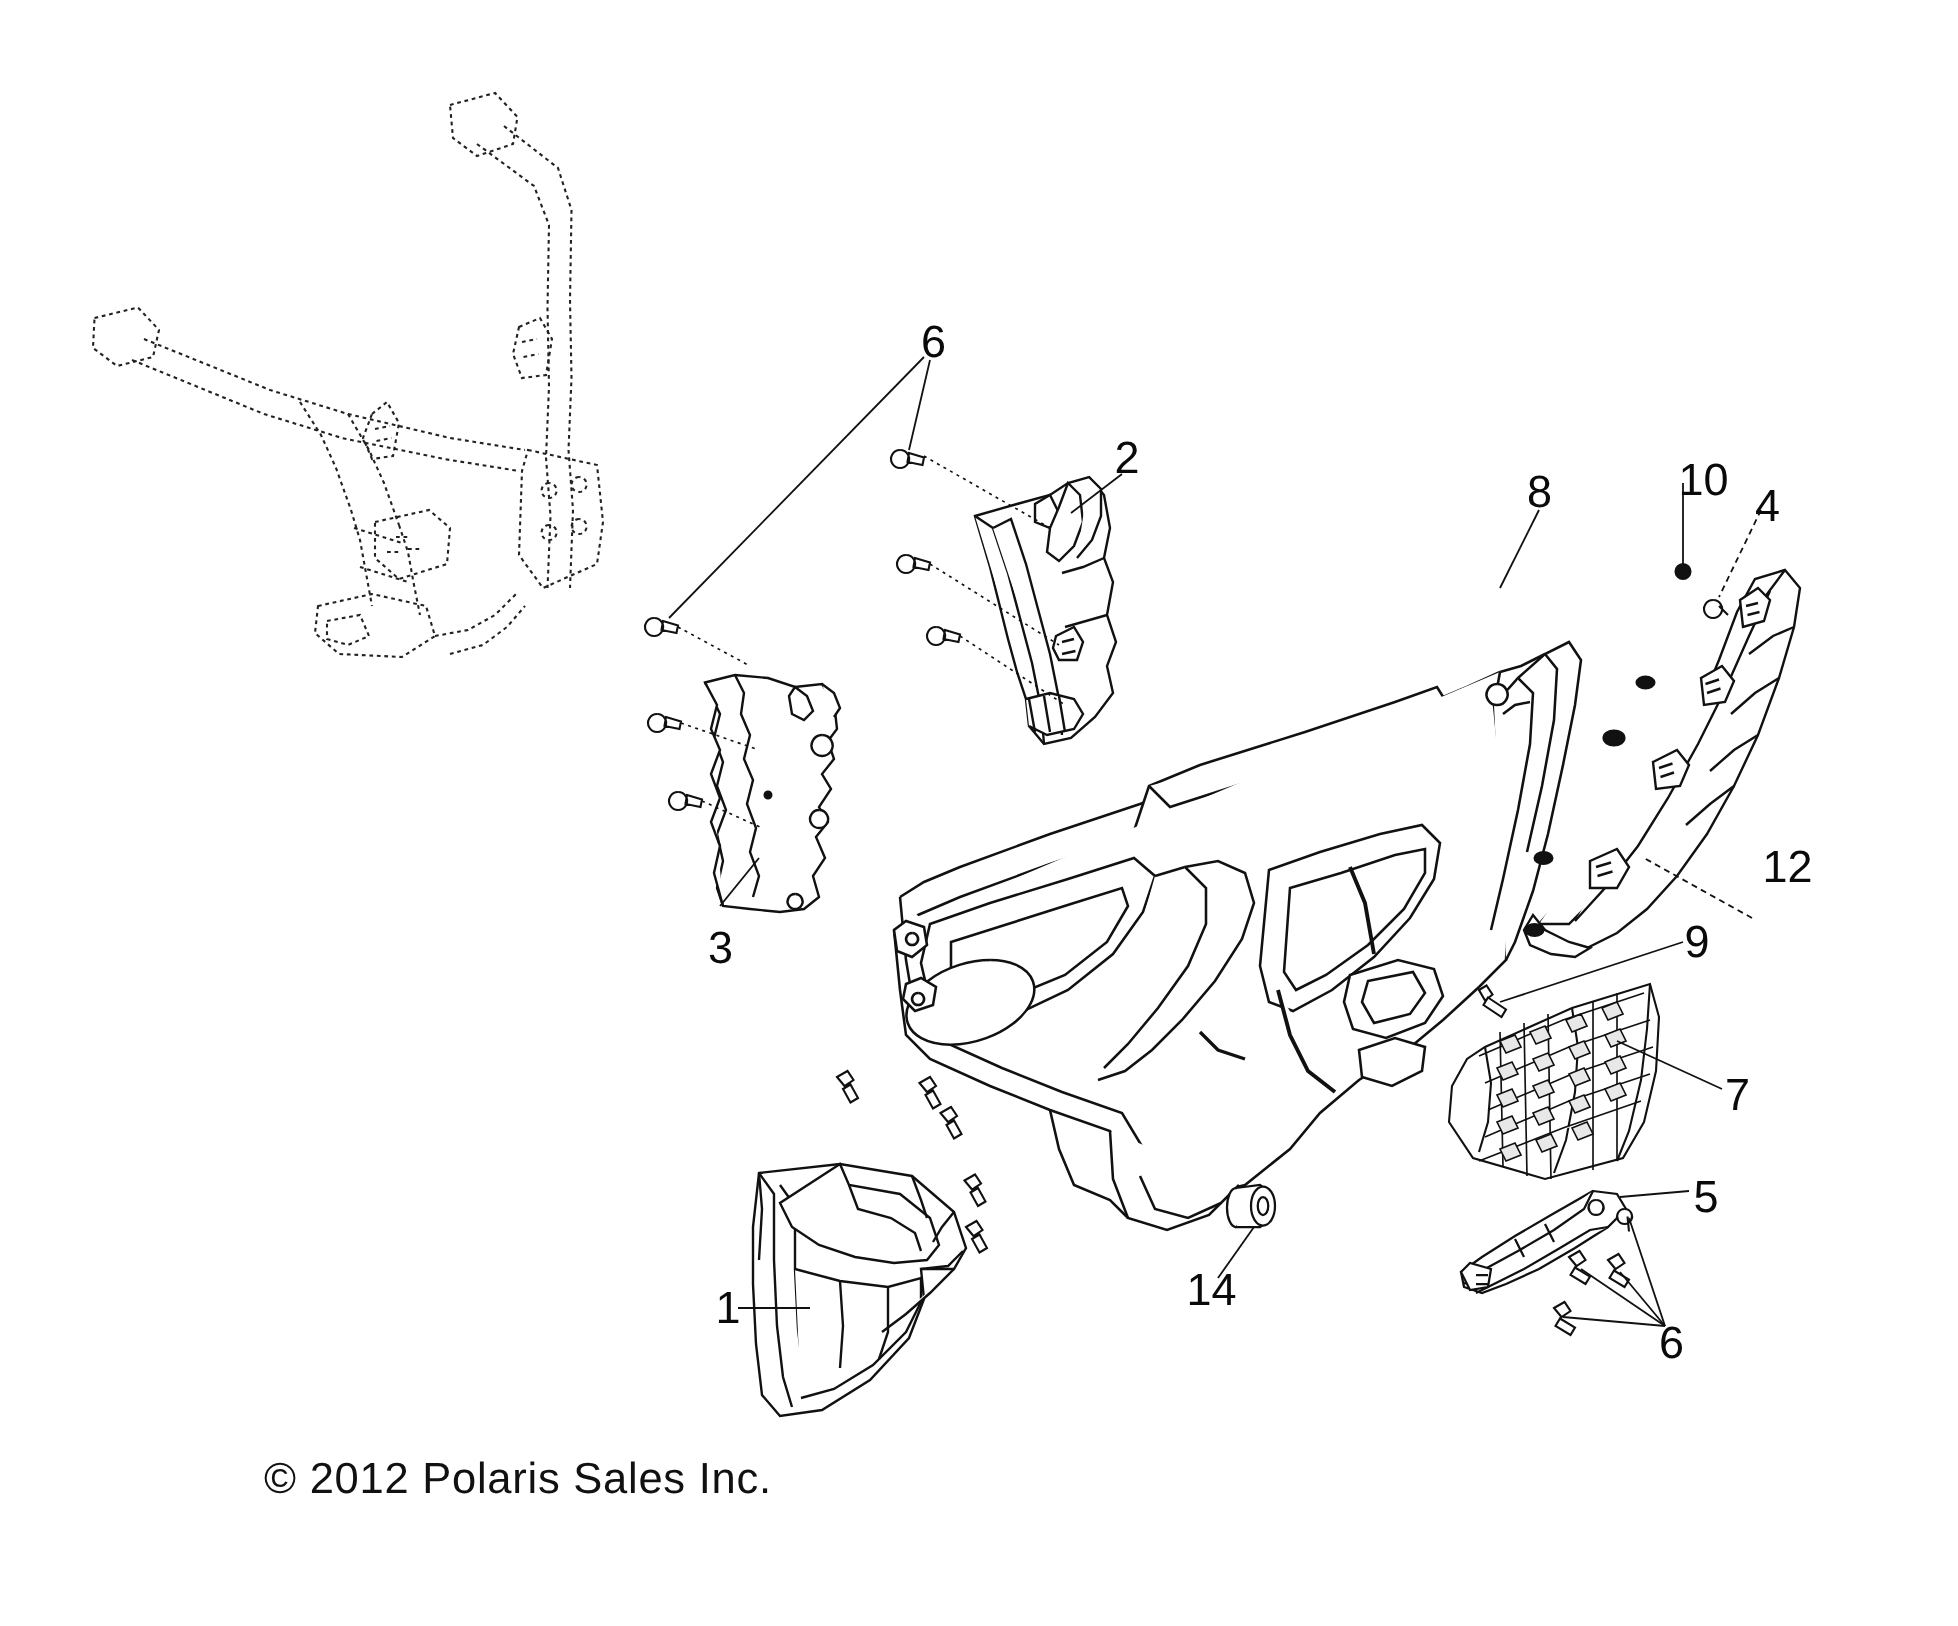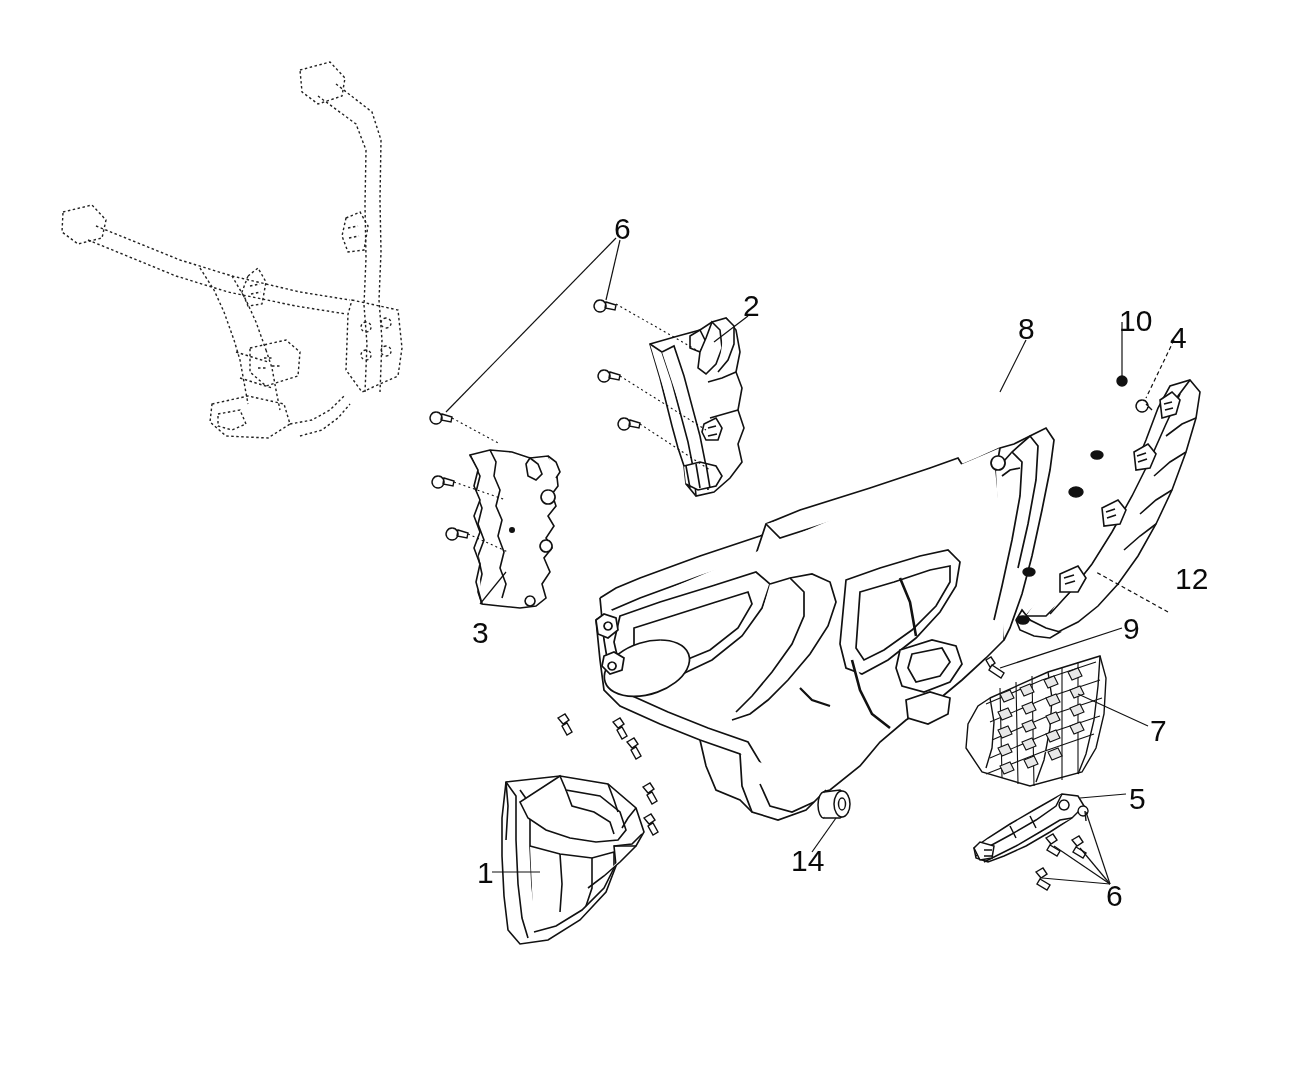--- a/index.html
+++ b/index.html
@@ -407,14 +407,15 @@
   <div class="callout" style="left:1170px; top:323px;">4</div>
   <div class="callout" style="left:1175px; top:564px;text-align:center;">12</div>
   <div class="callout" style="left:472px; top:618px;">3</div>
   <div class="callout" style="left:1123px; top:614px;">9</div>
   <div class="callout" style="left:1150px; top:716px;">7</div>
   <div class="callout" style="left:1129px; top:784px;">5</div>
   <div class="callout" style="left:477px; top:858px;">1</div>
   <div class="callout" style="left:791px; top:846px;">14</div>
   <div class="callout" style="left:1106px; top:881px;">6</div>
 
+  <div id="copyright">© 2012 Polaris Sales Inc.</div>
 
 </div>
 
 </body></html>

